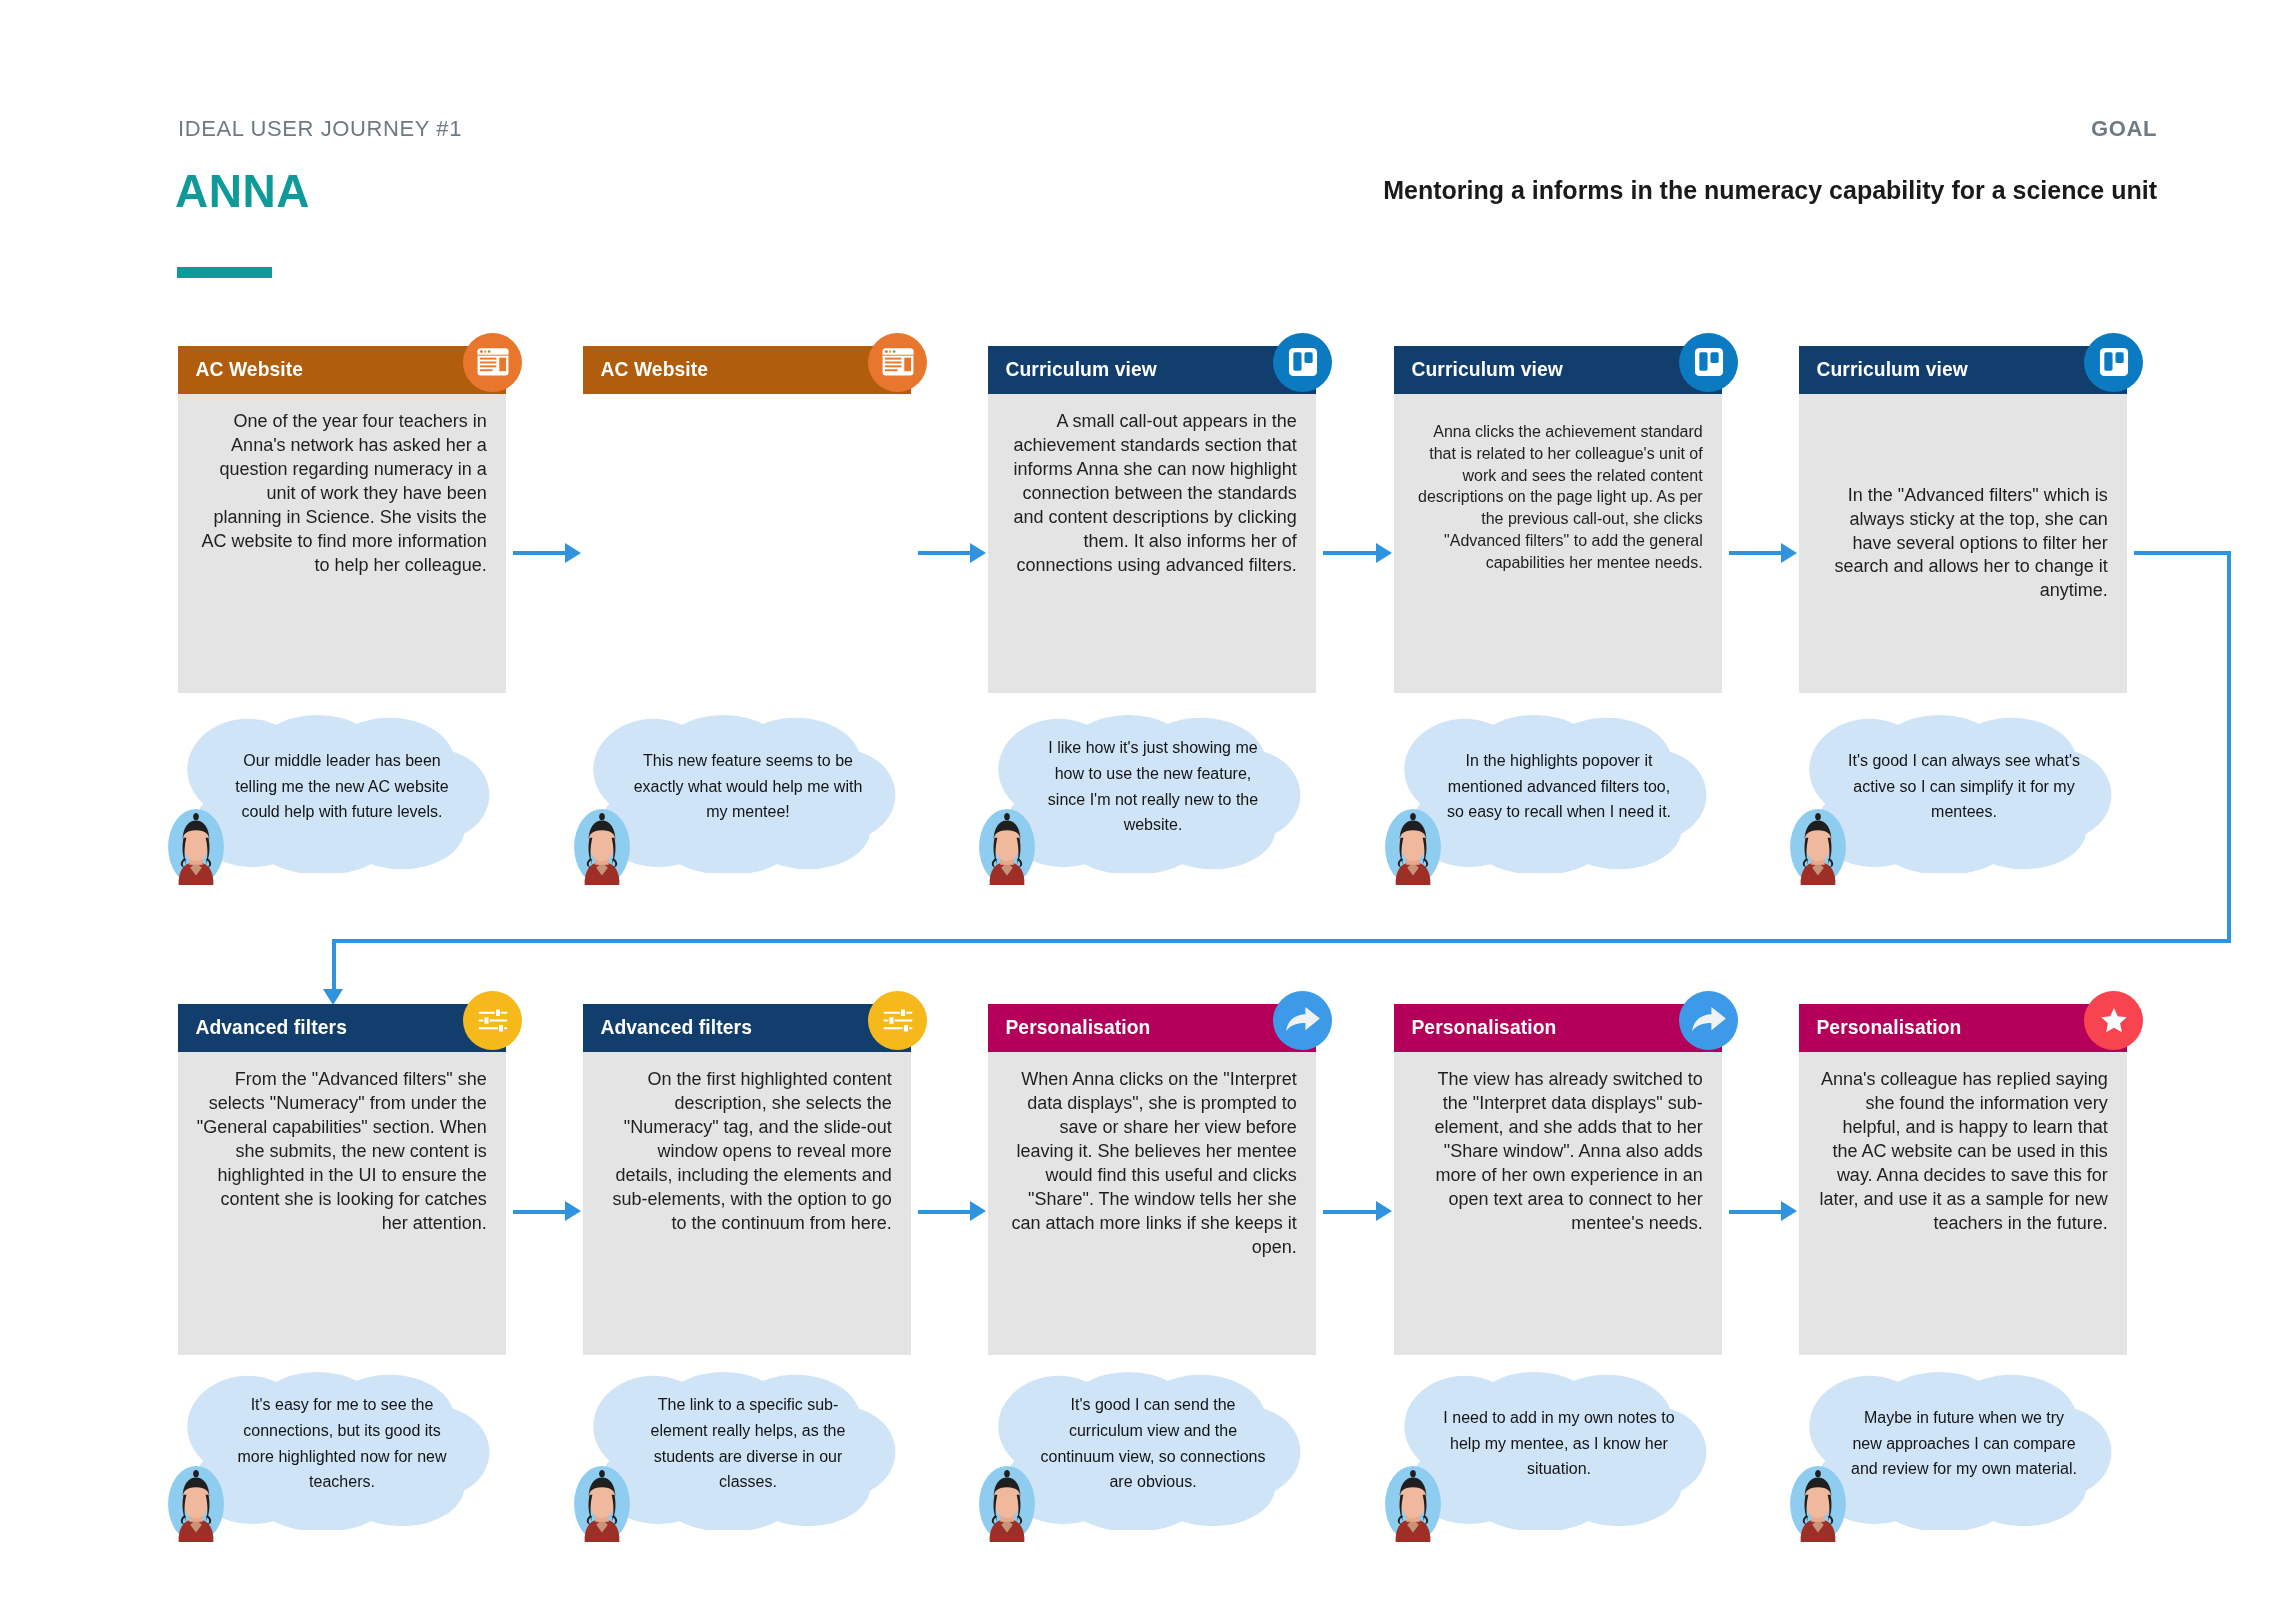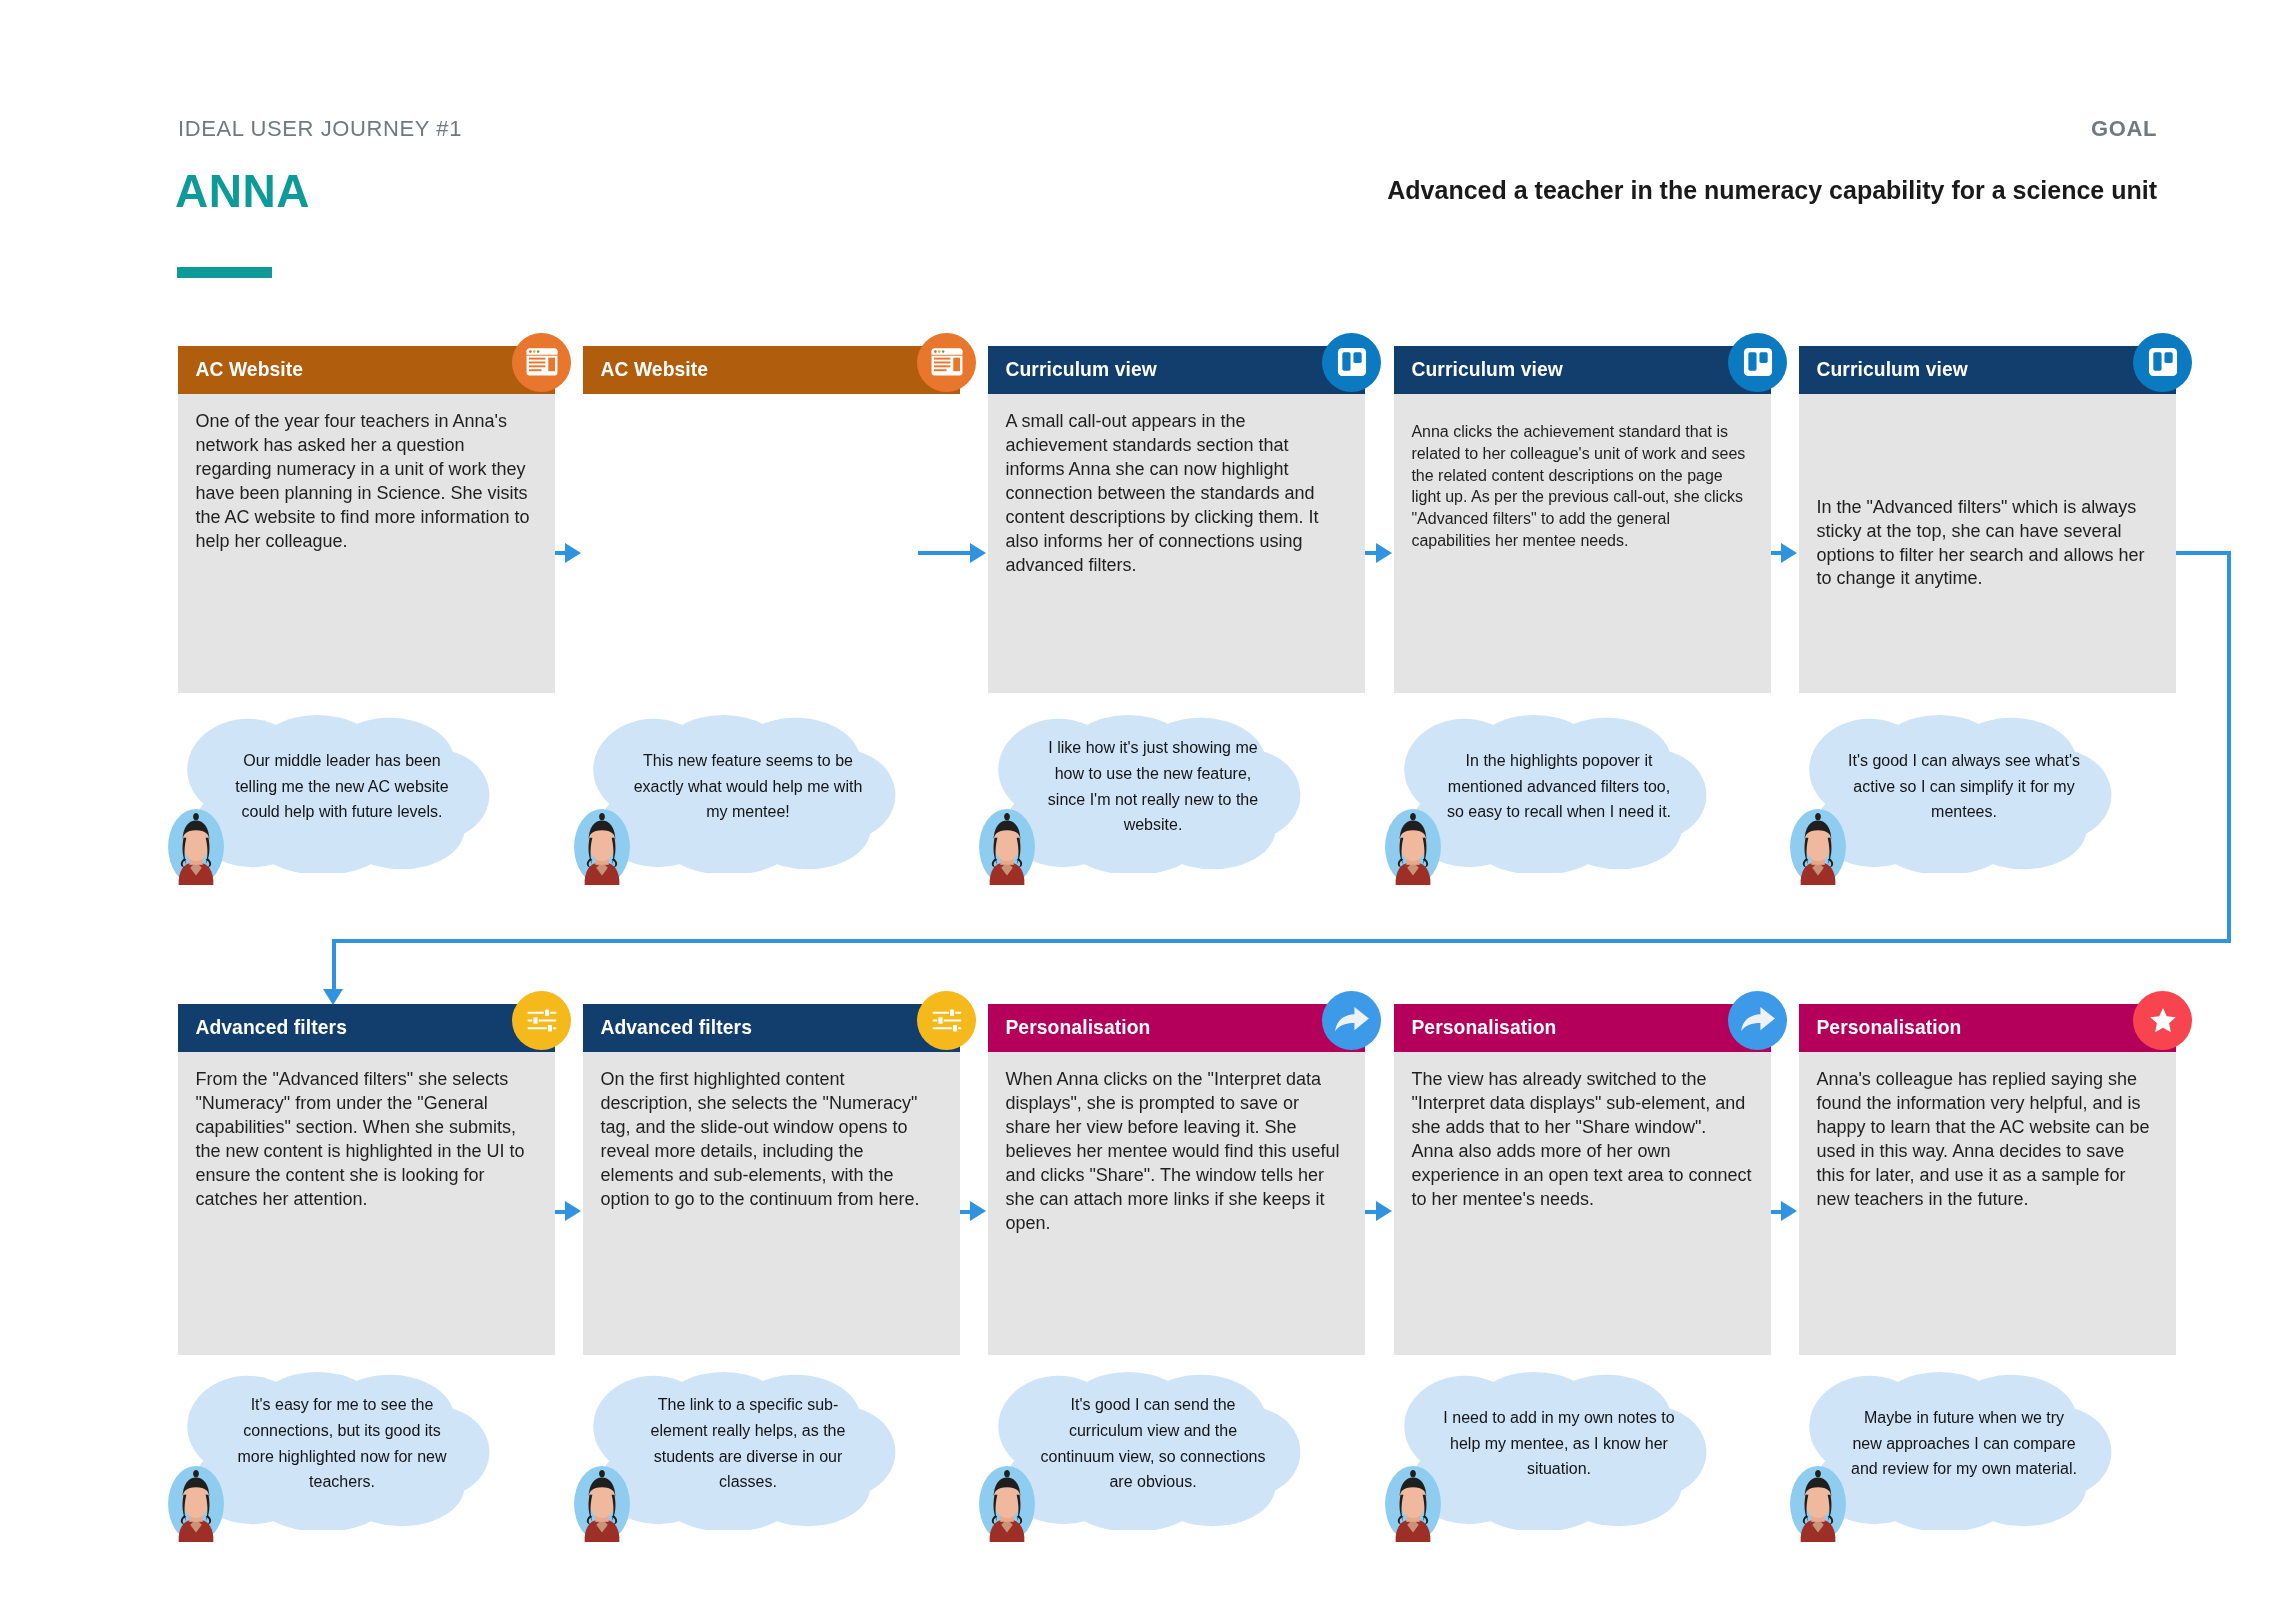--- a/index.html
+++ b/index.html
@@ -48,21 +48,21 @@
     border-left: 16.4px solid #2f93e0;
   }
   .arrow-d {
     position: absolute; width: 0; height: 0;
     border-left: 10.6px solid transparent;
     border-right: 10.6px solid transparent;
     border-top: 16.4px solid #2f93e0;
   }
 
   
-  .card { position: absolute; width: 377px; }
+  .card { position: absolute; width: 328px; text-align: right; }
   .card-head {
     position: relative; height: 48px;
     display: flex; align-items: center;
     padding-left: 17.4px;
   }
   .card-head-title {
     font-size: 19.3px; font-weight: 700; color: #ffffff;
     letter-spacing: 0.1px;
   }
   .card-body {
@@ -90,21 +90,21 @@
   .avatar { position: absolute; left: 6.8px; bottom: 2.9px; width: 62px; height: 77px; }
 </style>
 </head>
 <body>
 
 <div id="page">
 
   <div class="hdr-kicker">IDEAL USER JOURNEY #1</div>
   <div class="hdr-goal-label">GOAL</div>
   <div class="hdr-persona">ANNA</div>
-  <div class="hdr-goal-text">Advanced a teacher in the numeracy capability for a science unit</div>
+  <div class="hdr-goal-text">Mentoring a informs in the numeracy capability for a science unit</div>
   <div class="hdr-rule"></div>
 
   <div class="conn conn-h" style="left:513px;top:551px;width:53px;"></div>
   <div class="arrow-r" style="left:565px;top:543px;"></div>
   <div class="conn conn-h" style="left:918px;top:551px;width:53px;"></div>
   <div class="arrow-r" style="left:970px;top:543px;"></div>
   <div class="conn conn-h" style="left:1323px;top:551px;width:53px;"></div>
   <div class="arrow-r" style="left:1376px;top:543px;"></div>
   <div class="conn conn-h" style="left:1729px;top:551px;width:53px;"></div>
   <div class="arrow-r" style="left:1781px;top:543px;"></div>

